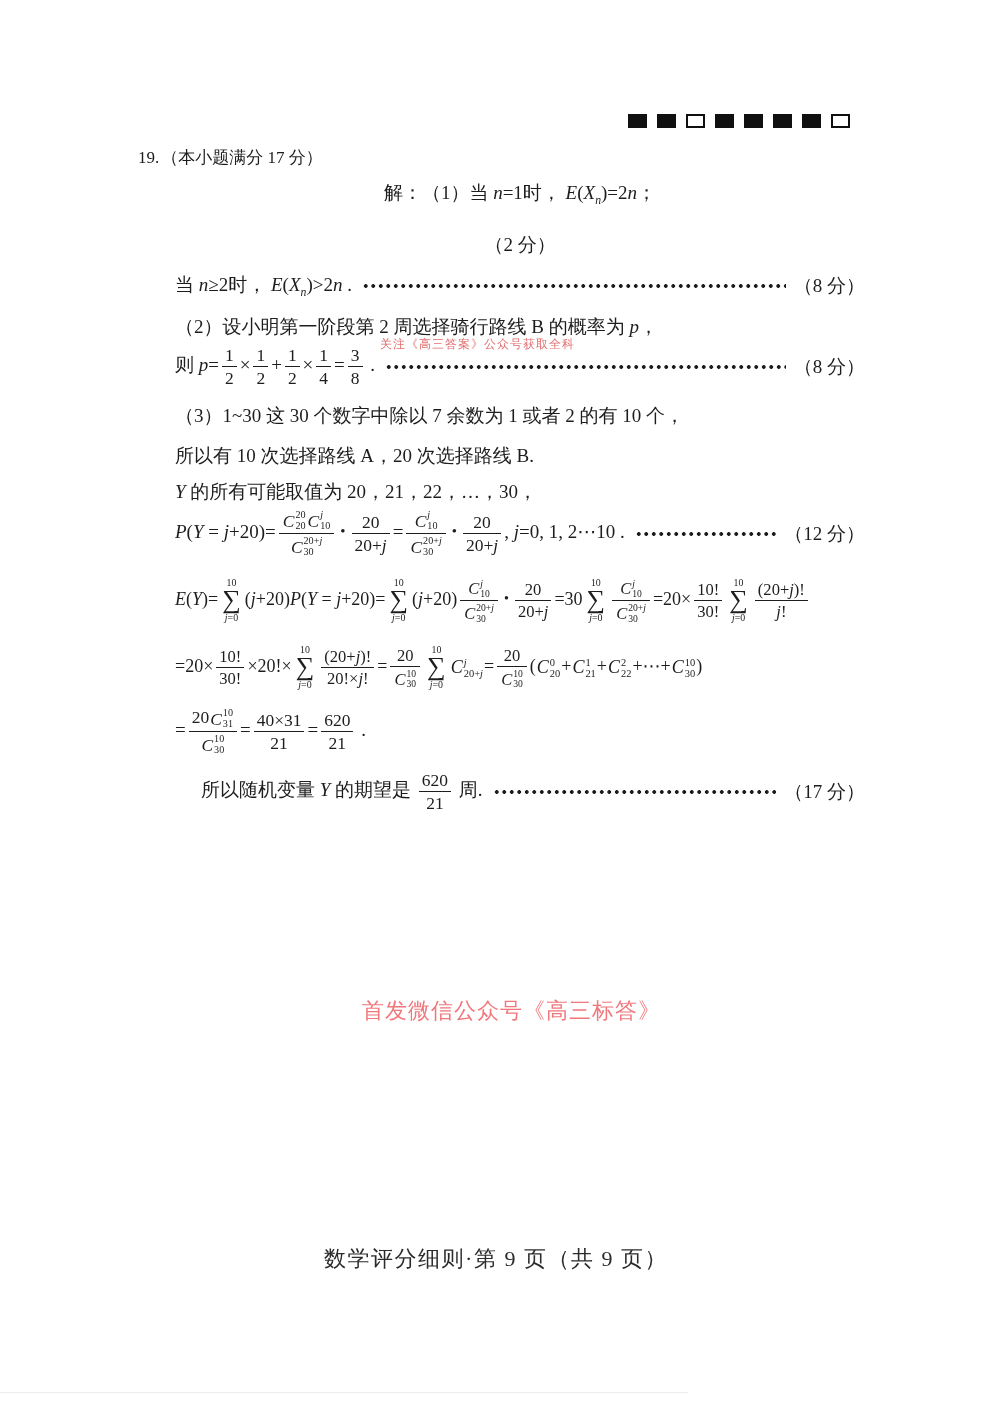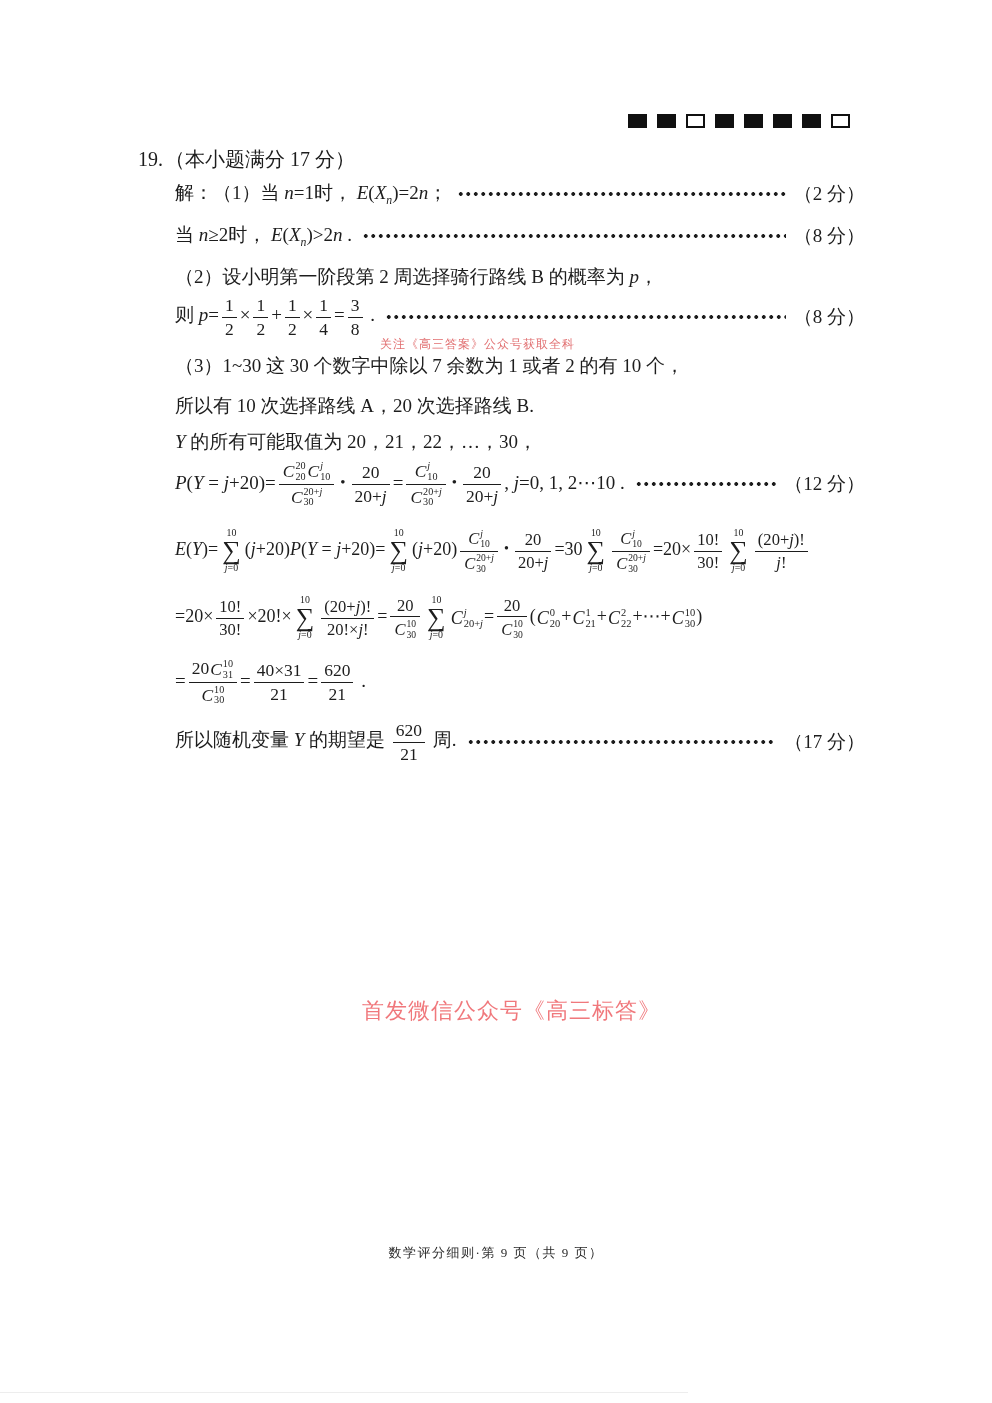--- a/index.html
+++ b/index.html
@@ -9,21 +9,21 @@
     font-family:"Liberation Serif","DejaVu Serif",serif; color:#1d1d1d;
     overflow:hidden;
   }
 
   
   .squares { position:absolute; top:114px; left:628px; display:flex; gap:10px; }
   .sq { width:19px; height:14px; border:2px solid #101010; background:#ffffff; }
   .sq.filled { background:#101010; }
 
   
-  .q-line { position:absolute; left:138px; top:146px; font-size:20px; white-space:nowrap;text-align:right; }
+  .q-line { position:absolute; left:138px; top:146px; font-size:17px; white-space:nowrap;text-align:right; }
   .q-line .qno { margin-right:2px; }
 
   
   .sol { position:absolute; left:175px; top:180px; width:690px; }
   .line { display:flex; align-items:center; font-size:19px; }
   .line-content { white-space:nowrap; flex:0 0 auto; }
   .score { white-space:nowrap; flex:0 0 auto; font-size:19px; }
 
   .dots {
     flex:1 1 24px; height:6px; margin:0 8px 0 10px; align-self:center;
@@ -58,21 +58,21 @@
     color:rgba(217,70,72,0.78); white-space:nowrap;margin-left:16px;
   }
   .wm2 {
     position:absolute; left:362px; top:996px; font-size:22px; letter-spacing:1px;
     color:rgba(238,105,110,0.9); white-space:nowrap;
   }
 
   
   .footer {
     position:absolute; top:1244px; left:0; width:100%; text-align:center;
-    font-size:13px; color:#2b2b2b; letter-spacing:1.5px;
+    font-size:22px; color:#2b2b2b; letter-spacing:1.5px;
   }
 
   .scan-line { position:absolute; top:1392px; left:0; width:688px; height:1px; background:#ededed; }
 </style>
 </head>
 <body>
 
 <div class="page">
 
   <div class="squares">
@@ -84,21 +84,21 @@
       <div class="sq filled"></div>
       <div class="sq filled"></div>
       <div class="sq"></div>
     </div>
 
   <div class="q-line">
     <span class="qno">19.</span><span>（本小题满分 17 分）</span>
   </div>
 
   <div class="sol">
-      <div class="line" style="min-height: 28px;">
+      <div class="line" style="min-height: 28px; flex-direction: column;">
         <span class="line-content"><span class="cn">解：（1）当 </span><span class="mt"><i>n</i>=1</span><span class="cn">时， </span><span class="mt"><i>E</i>(<i>X</i></span><sub class="msub"><i>n</i></sub><span class="mt">)=2<i>n</i></span><span class="cn">；</span></span>
         <span class="dots"></span>
         <span class="score">（2 分）</span>
       </div>
       <div class="line" style="margin-top: 14px; min-height: 28px;">
         <span class="line-content"><span class="cn">当 </span><span class="mt"><i>n</i>≥2</span><span class="cn">时， </span><span class="mt"><i>E</i>(<i>X</i></span><sub class="msub"><i>n</i></sub><span class="mt">)&gt;2<i>n</i> .</span></span>
         <span class="dots"></span>
         <span class="score">（8 分）</span>
       </div>
       <div class="line" style="margin-top: 13px; min-height: 28px;">
@@ -320,21 +320,21 @@
                 </span>
               </span></span>
           </span><span class="mt">=</span><span class="frac">
             <span class="fnum"><span class="mt">40×31</span></span>
             <span class="fden"><span class="mt">21</span></span>
           </span><span class="mt">=</span><span class="frac">
             <span class="fnum"><span class="mt">620</span></span>
             <span class="fden"><span class="mt">21</span></span>
           </span><span class="mt"> .</span></span>
       </div>
-      <div class="line" style="margin-top: 10px; min-height: 48px;">
+      <div class="line" style="margin-top: 10px; min-height: 48px; margin-left: 26px;">
         <span class="line-content"><span class="cn">所以随机变量 </span><span class="mt"><i>Y</i> </span><span class="cn">的期望是 </span><span class="frac">
             <span class="fnum"><span class="mt">620</span></span>
             <span class="fden"><span class="mt">21</span></span>
           </span><span class="cn"> 周.</span></span>
         <span class="dots"></span>
         <span class="score">（17 分）</span>
       </div>
     </div>
 
   <div class="wm1">关注《高三答案》公众号获取全科</div>

